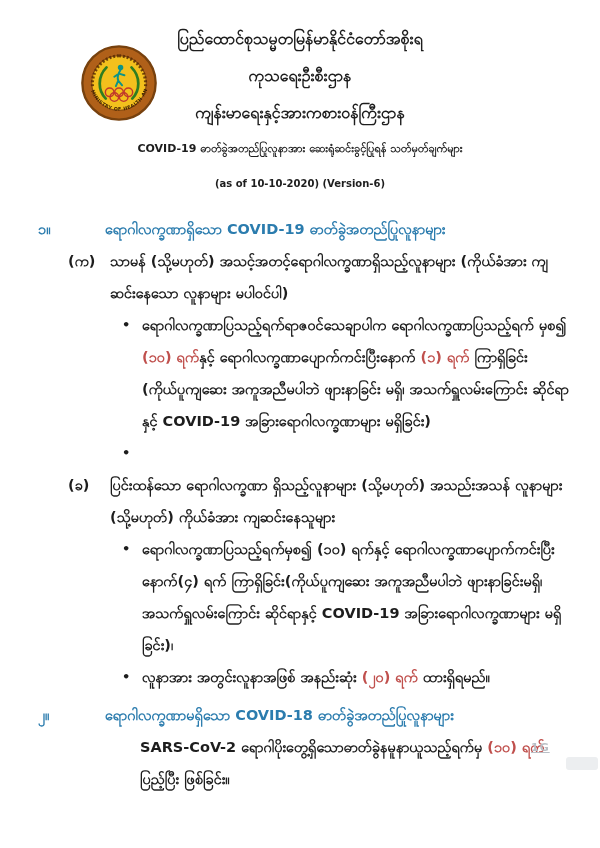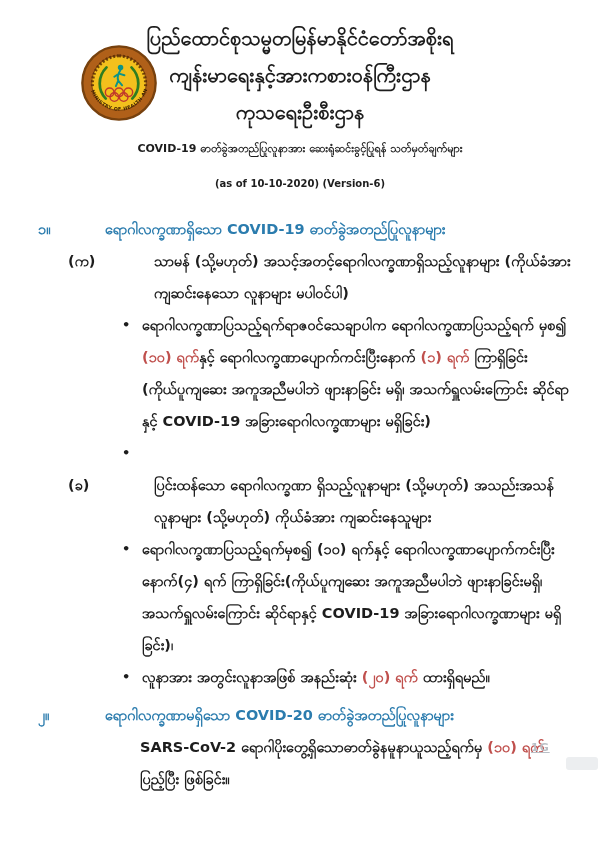--- a/index.html
+++ b/index.html
@@ -4,31 +4,31 @@
 <style>
   html,body{margin:0;padding:0;background:#e8e8e8;}
   .page{
     width:600px;height:848px;margin:0 auto;background:#ffffff;
     position:relative;overflow:hidden;
     font-family:"DejaVu Sans","Liberation Sans",sans-serif;
     color:#1d1d1d;font-weight:700;
   }
   .logo{position:absolute;left:80px;top:44px;width:78px;height:78px;}
   .header{ text-align:center;padding-top:20px;}
-  .header-line{font-size:20px;line-height:37px;}
+  .header-line{font-size:16px;line-height:37px;}
   .doc-title{font-size:11px;line-height:36px;}
   .version-line{font-size:10px;line-height:34px;}
   .content{padding:6px 28px 0 38px;font-size:14.5px;line-height:32px;word-break:break-word;}
   .section{margin-top:6px;}
   .section-heading{display:flex;color:#2b7cae;}
   .section-number{flex:0 0 67px;}
   .section-title{flex:1;}
   .item-row{display:flex;padding-left:30px;}
   .item-label{flex:0 0 42px;}
-  .item-text{flex:1;margin-left:44px;}
+  .item-text{flex:1;}
   .bullet-row{display:flex;padding-left:84px;}
   .bullet-dot{flex:0 0 20px;font-size:13px;}
   .bullet-text{flex:1;}
   .para-row{padding-left:102px;}
   .red{color:#c0504d;}
   .scan-mark{
     position:absolute;left:531px;top:741px;color:#b9bfc6;
     font-size:11px;font-weight:700;letter-spacing:1px;text-decoration:underline;
   }
   .scan-smudge{
@@ -64,22 +64,22 @@
         <path id="bottomArc" d="M13,56 A38,38 0 0 0 87,56" fill="none"></path>
       </defs>
       <text font-size="6" fill="#3f2003" font-weight="bold" letter-spacing="0.6">
         <textPath href="#bottomArc" startOffset="4%" aria-label="MINISTRY OF HEALTH AND SPORTS"> MINISTRY OF HEALTH AND SPORTS</textPath>
       </text>
     </svg>
   </div>
 
   <div class="header">
     <div class="header-line">ပြည်ထောင်စုသမ္မတမြန်မာနိုင်ငံတော်အစိုးရ</div>
+    <div class="header-line">ကုသရေးဦးစီးဌာန</div>
     <div class="header-line">ကျန်းမာရေးနှင့်အားကစားဝန်ကြီးဌာန</div>
-    <div class="header-line">ကုသရေးဦးစီးဌာန</div>
     <div class="doc-title">COVID-19 ဓာတ်ခွဲအတည်ပြုလူနာအား ဆေးရုံဆင်းခွင့်ပြုရန် သတ်မှတ်ချက်များ</div>
     <div class="version-line">(as of 10-10-2020) (Version-6)</div>
   </div>
 
   <div class="content">
 
     <div class="section">
       <div class="section-heading">
         <div class="section-number">၁။</div>
         <div class="section-title">ရောဂါလက္ခဏာရှိသော COVID-19 ဓာတ်ခွဲအတည်ပြုလူနာများ</div>
@@ -107,21 +107,21 @@
       </div>
       <div class="bullet-row">
         <div class="bullet-dot">•</div>
         <div class="bullet-text"><span>လူနာအား အတွင်းလူနာအဖြစ် အနည်းဆုံး </span><span class="red">(၂၀) ရက်</span><span> ထားရှိရမည်။</span></div>
       </div>
     </div>
 
     <div class="section">
       <div class="section-heading">
         <div class="section-number">၂။</div>
-        <div class="section-title">ရောဂါလက္ခဏာမရှိသော COVID-20 ဓာတ်ခွဲအတည်ပြုလူနာများ</div>
+        <div class="section-title">ရောဂါလက္ခဏာမရှိသော COVID-18 ဓာတ်ခွဲအတည်ပြုလူနာများ</div>
       </div>
       <div class="para-row"><span>SARS-CoV-2 ရောဂါပိုးတွေ့ရှိသောဓာတ်ခွဲနမူနာယူသည့်ရက်မှ </span><span class="red">(၁၀) ရက်</span><span> ပြည့်ပြီး ဖြစ်ခြင်း။</span></div>
     </div>
 
   </div>
 
   <div class="scan-mark">1G</div>
   <div class="scan-smudge"></div>
 
 </div>

